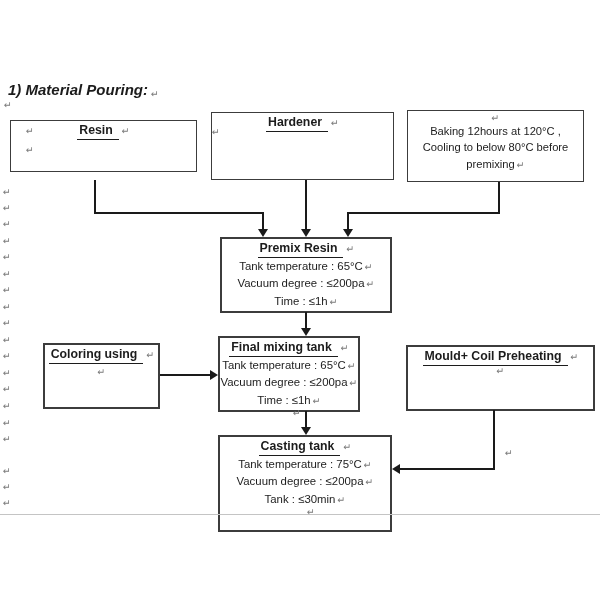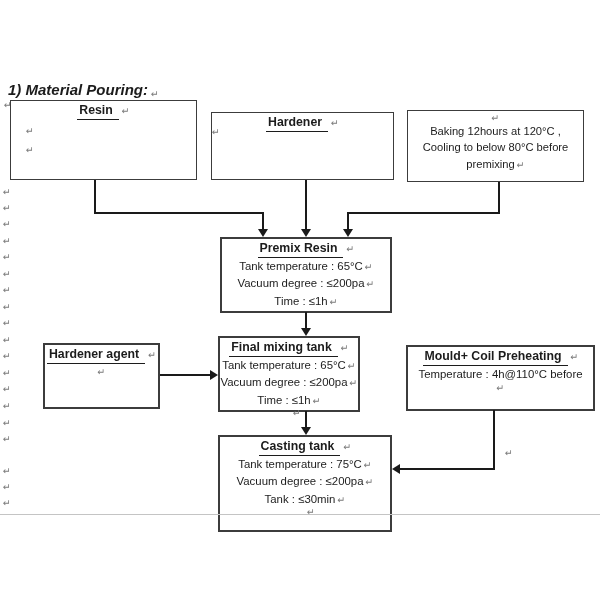--- a/index.html
+++ b/index.html
@@ -34,21 +34,21 @@
   .abs-mark { position:absolute; }
   .sub-mark { margin-top:3px; }
   .cline { position:absolute; background:#1a1a1a; }
   .arrow { position:absolute; width:0; height:0; }
   .arrow.down  { border-left:5px solid transparent; border-right:5px solid transparent; border-top:8px solid #1a1a1a; }
   .arrow.right { border-top:5px solid transparent; border-bottom:5px solid transparent; border-left:8px solid #1a1a1a; }
   .arrow.left  { border-top:5px solid transparent; border-bottom:5px solid transparent; border-right:8px solid #1a1a1a; }
   .faint-rule { position:absolute; left:0; top:514px; width:600px; height:1px; background:#c4c4c4; }
 
   
-  #box-resin    { left:10px;  top:100px; width:187px; height:80px; }
+  #box-resin    { left:10px;  top:120px; width:187px; height:52px; }
   #box-hardener { left:211px; top:112px; width:183px; height:68px; }
   #box-silica   { left:407px; top:110px; width:177px; height:72px; }
   #box-premix   { left:220px; top:237px; width:172px; height:76px; }
   #box-coloring { left:43px;  top:343px; width:117px; height:66px; }
   #box-finalmix { left:218px; top:336px; width:142px; height:76px; }
   #box-mould    { left:406px; top:345px; width:189px; height:66px; }
   #box-casting  { left:218px; top:435px; width:174px; height:97px; }
 
   
   #ln-resin-v1    { left:94px;  top:180px; width:2px; height:34px; }
@@ -125,21 +125,21 @@
       <span class="crlf">↵</span>
     </div>
     <div class="box-line">
       <span>Time :  ≤1h</span>
       <span class="crlf">↵</span>
     </div>
   </div>
 
   <div class="box thick" id="box-coloring">
     <div class="box-title-row">
-      <span class="box-title">Hardener agent</span>
+      <span class="box-title">Coloring using</span>
       <span class="crlf">↵</span>
     </div>
     <div class="crlf sub-mark">↵</div>
   </div>
 
   <div class="box thick" id="box-finalmix">
     <div class="box-title-row">
       <span class="box-title">Final mixing tank</span>
       <span class="crlf">↵</span>
     </div>
@@ -155,23 +155,20 @@
       <span>Time :  ≤1h</span>
       <span class="crlf">↵</span>
     </div>
   </div>
 
   <div class="box thick" id="box-mould">
     <div class="box-title-row">
       <span class="box-title">Mould+ Coil Preheating</span>
       <span class="crlf">↵</span>
     </div>
-    <div class="box-line">
-        <span>Temperature :  4h@110°C before</span>
-      </div>
     <div class="box-line">
       <span class="crlf">↵</span>
     </div>
   </div>
 
   <div class="box thick" id="box-casting">
     <div class="box-title-row">
       <span class="box-title">Casting tank</span>
       <span class="crlf">↵</span>
     </div>

